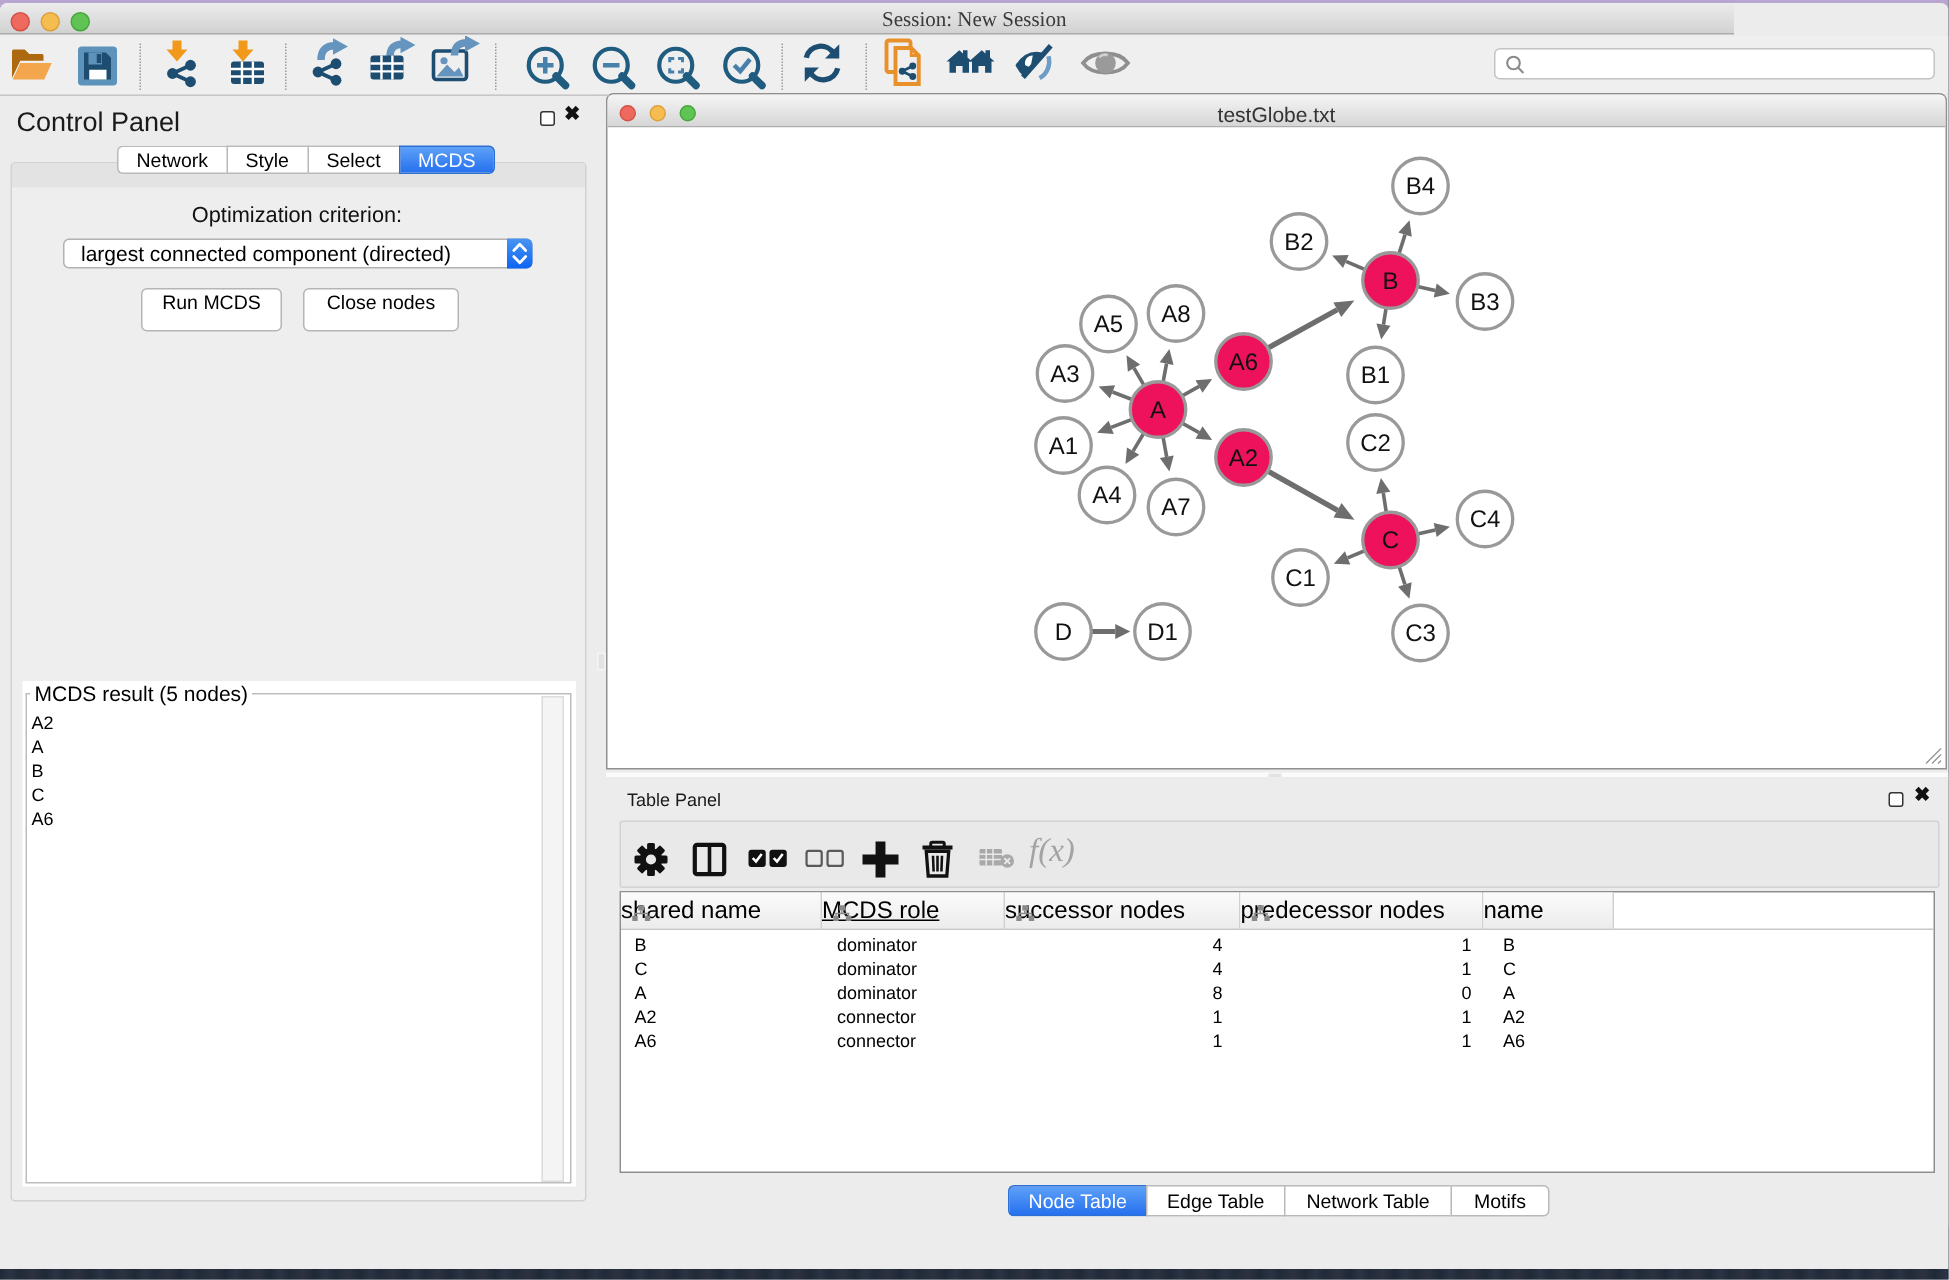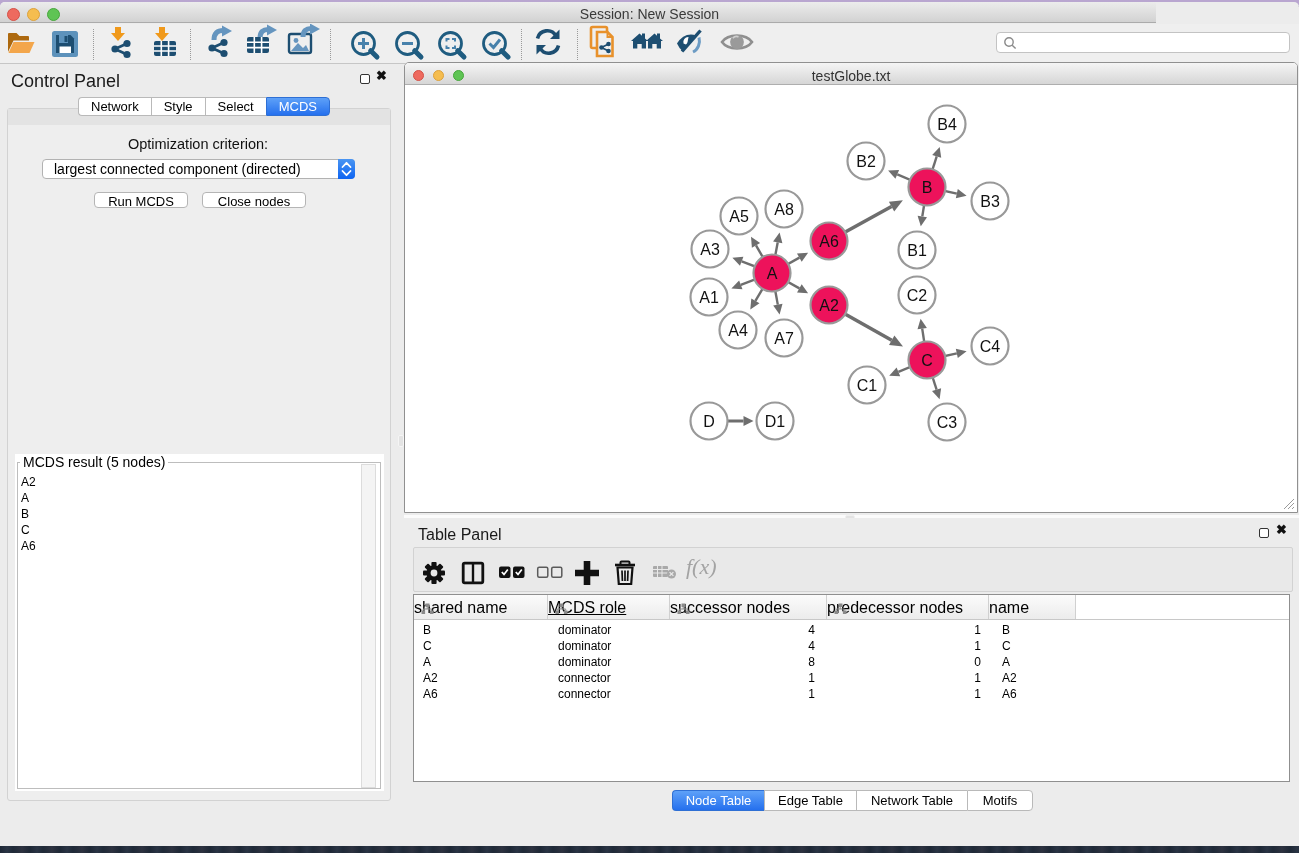--- a/index.html
+++ b/index.html
@@ -2,21 +2,21 @@
 <html><head>
 <meta charset="utf-8">
 <style>
 * { margin:0; padding:0; box-sizing:border-box; }
 html,body { width:1299px; height:853px; overflow:hidden; font-family:"Liberation Sans", sans-serif; }
 body { background:#232c3a; position:relative; }
 #navystrip { position:absolute; left:0; top:846px; width:1299px; height:7px; background:repeating-linear-gradient(90deg,#1e2836 0px,#2a3444 7px,#202a38 13px,#2d3240 22px,#1e2836 30px); }
 #desktop-top { position:absolute; left:0; top:0; width:1299px; height:6px; background:#b9a6d0; }
 #appwin { position:absolute; left:0; top:2px; width:1299px; height:844px; background:#ececec; border-radius:5px 5px 0 0; overflow:hidden; }
 
-#titlebar { position:absolute; left:0; top:0; width:1156px; height:21px; background:linear-gradient(#ececec,#d2d2d2); border-bottom:1px solid #ababab; }
+#titlebar { position:absolute; left:0; top:0; width:1156px; height:21px; background:linear-gradient(#ececec,#d2d2d2); border-bottom:1px solid #ababab;font-family:Liberation Serif, serif; }
 .tl { position:absolute; top:6px; width:13px; height:13px; border-radius:50%; }
 #titlebar .t1 { left:7px;  background:#ee6a5f; border:1px solid #d55147; }
 #titlebar .t2 { left:27px; background:#f5bd4f; border:1px solid #dda13b; }
 #titlebar .t3 { left:47px; background:#5fc454; border:1px solid #47a73c; }
 #title-text { position:absolute; top:4px; left:0; width:1299px; text-align:center; font-size:14px; color:#3a3a3a; }
 
 #toolbar { position:absolute; left:0; top:22px; width:1299px; height:40px; background:#efefef; border-bottom:1px solid #c4c4c4; }
 .sep { position:absolute; top:5px; height:31px; width:0; border-left:1px dotted #9a9a9a; }
 .ticon { position:absolute; top:0px; }
 #searchbox { position:absolute; left:996px; top:8px; width:294px; height:21px; background:#fff; border:1px solid #c3c3c3; border-radius:4px; }
@@ -34,41 +34,41 @@
 .tab { height:19px; line-height:17px; font-size:13px; padding:0 12px; background:#fff; border:1px solid #b9b9b9; border-right:none; color:#000; text-align:center; }
 .tab.first { border-radius:4px 0 0 4px; }
 .tab.last { border-radius:0 4px 4px 0; border-right:1px solid #b9b9b9; }
 .tab.sel { background:linear-gradient(#5ea1f8,#2570ee); color:#fff; border-color:#2e6fd4; }
 #cp-tabs { left:78px; top:34px; }
 #opt-label { position:absolute; left:0; top:73px; width:396px; text-align:center; font-size:14.5px; color:#111; }
 #dropdown { position:absolute; left:42px; top:96px; width:313px; height:20px; background:#fff; border:1px solid #b2b2b2; border-radius:4px; }
 #dropdown .txt { position:absolute; left:11px; top:1px; font-size:14px; color:#000; }
 #dropdown .step { position:absolute; right:-1px; top:-1px; width:17px; height:20px; border-radius:0 4px 4px 0; background:linear-gradient(#4a95f2,#0d64f2); }
 #dropdown .step svg { position:absolute; left:2px; top:2px; }
-.btn { position:absolute; height:16px; background:#fff; border:1px solid #b5b5b5; border-radius:4px; font-size:13px; color:#000; text-align:center; line-height:17px; }
+.btn { position:absolute; height:29px; background:#fff; border:1px solid #b5b5b5; border-radius:4px; font-size:13px; color:#000; text-align:center; line-height:17px; }
 #btn-run { left:94px; top:129px; width:94px; }
 #btn-close { left:202px; top:129px; width:104px; }
 
 #fieldset { position:absolute; left:15px; top:391px; width:369px; height:337px; background:#fff; }
 #fieldset-border { position:absolute; left:2px; top:8px; width:364px; height:327px; border:1px solid #bdbdbd; }
 #fieldset-label { position:absolute; left:5px; top:0px; background:#fff; padding:0 3px; font-size:14px; color:#000; }
 #mcds-list { position:absolute; left:6px; top:20px; width:340px; font-size:12px; color:#000; }
 #mcds-list div { height:16px; line-height:16px; }
 #mcds-scroll { position:absolute; left:346px; top:10px; width:15px; height:324px; background:#f4f4f4; border:1px solid #dcdcdc; }
 
 #netwin { position:absolute; left:404px; top:-1px; width:894px; height:451px; background:#fff; border:1px solid #909090; border-radius:5px 5px 0 0; }
 #net-titlebar { position:absolute; left:0; top:0; width:892px; height:22px; background:linear-gradient(#f5f5f5,#d6d6d6); border-bottom:1px solid #aeaeae; border-radius:4px 4px 0 0; }
 #net-titlebar .t1 { left:8px; top:7px; width:11px; height:11px; background:#ee6a5f; border:1px solid #d55147; }
 #net-titlebar .t2 { left:28px; top:7px; width:11px; height:11px; background:#f5bd4f; border:1px solid #dda13b; }
 #net-titlebar .t3 { left:48px; top:7px; width:11px; height:11px; background:#5fc454; border:1px solid #47a73c; }
 #net-title { position:absolute; top:5px; width:892px; text-align:center; font-size:14px; color:#333; }
 #graph { position:absolute; left:0; top:27px; }
 
 #tpanel { position:absolute; left:404px; top:455px; width:895px; height:299px; background:#ececec; }
-#tpanel-title { position:absolute; left:14px; top:8px; font-size:16px; color:#1a1a1a; }
+#tpanel-title { position:absolute; left:14px; top:8px; font-size:12px; color:#1a1a1a; }
 #ttoolbar { position:absolute; left:9px; top:29px; width:880px; height:45px; background:#e9e9e9; border:1px solid #d2d2d2; border-radius:2px; }
 #ttable { position:absolute; left:9px; top:76px; width:877px; height:188px; background:#fff; border:1px solid #8f8f8f; }
 .hcell { position:absolute; top:0; height:24px; background:linear-gradient(#fbfbfb,#ececec); border-right:1px solid #d0d0d0; font-size:16px; color:#000; line-height:26px; }
 .hic { position:absolute; left:7px; top:8px; }
 #thead-line { position:absolute; left:0; top:24px; width:875px; height:0; border-top:1px solid #c8c8c8; }
 .trow { position:absolute; font-size:12px; color:#000; height:16px; line-height:16px; }
 #ttabs { left:268px; top:272px; }
 #ttabs .tab { height:21px; line-height:19px; }
 
 #statusbar { position:absolute; left:0; top:816px; width:1299px; height:28px; background:#ececec; border-top:1px solid #bdbdbd; }

